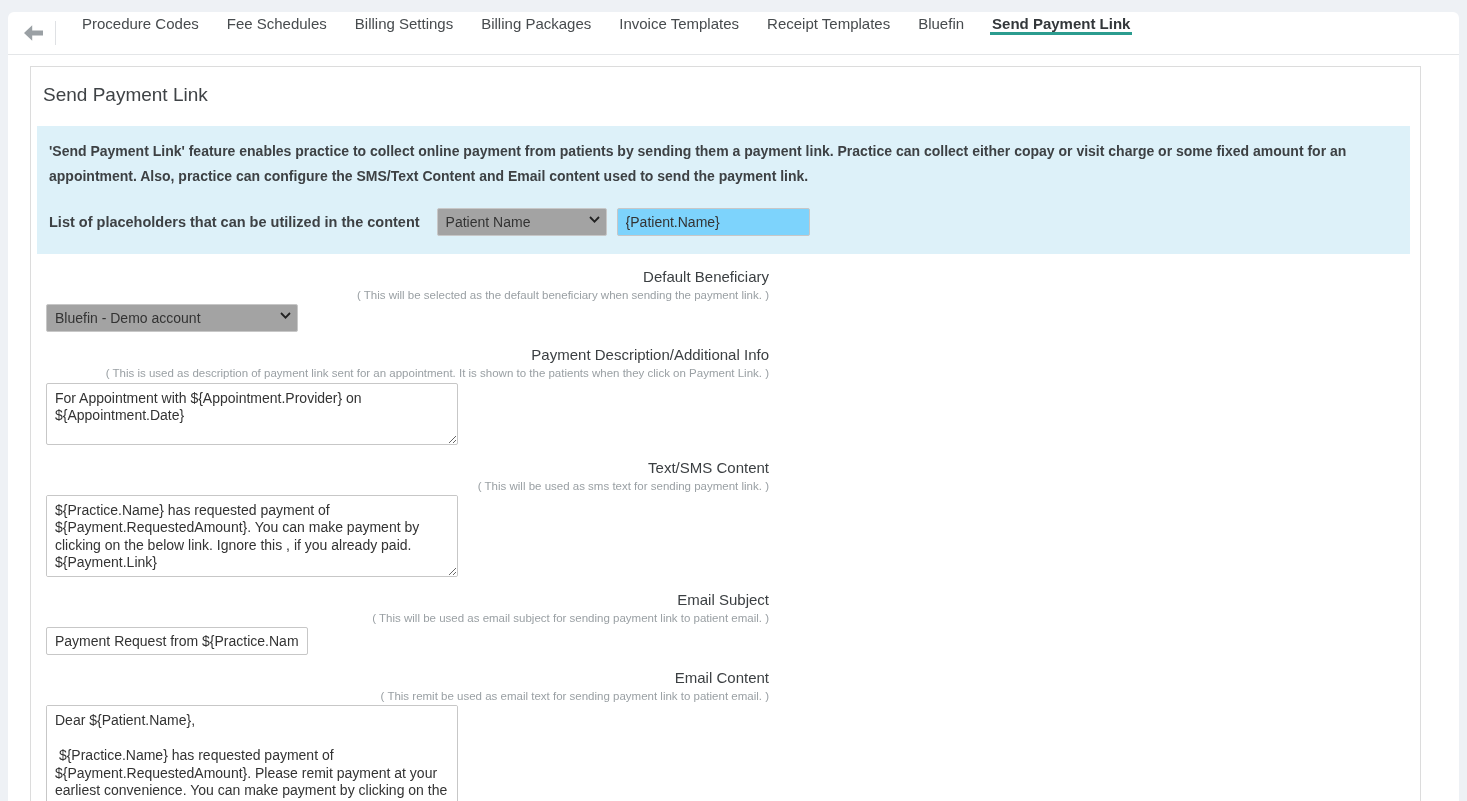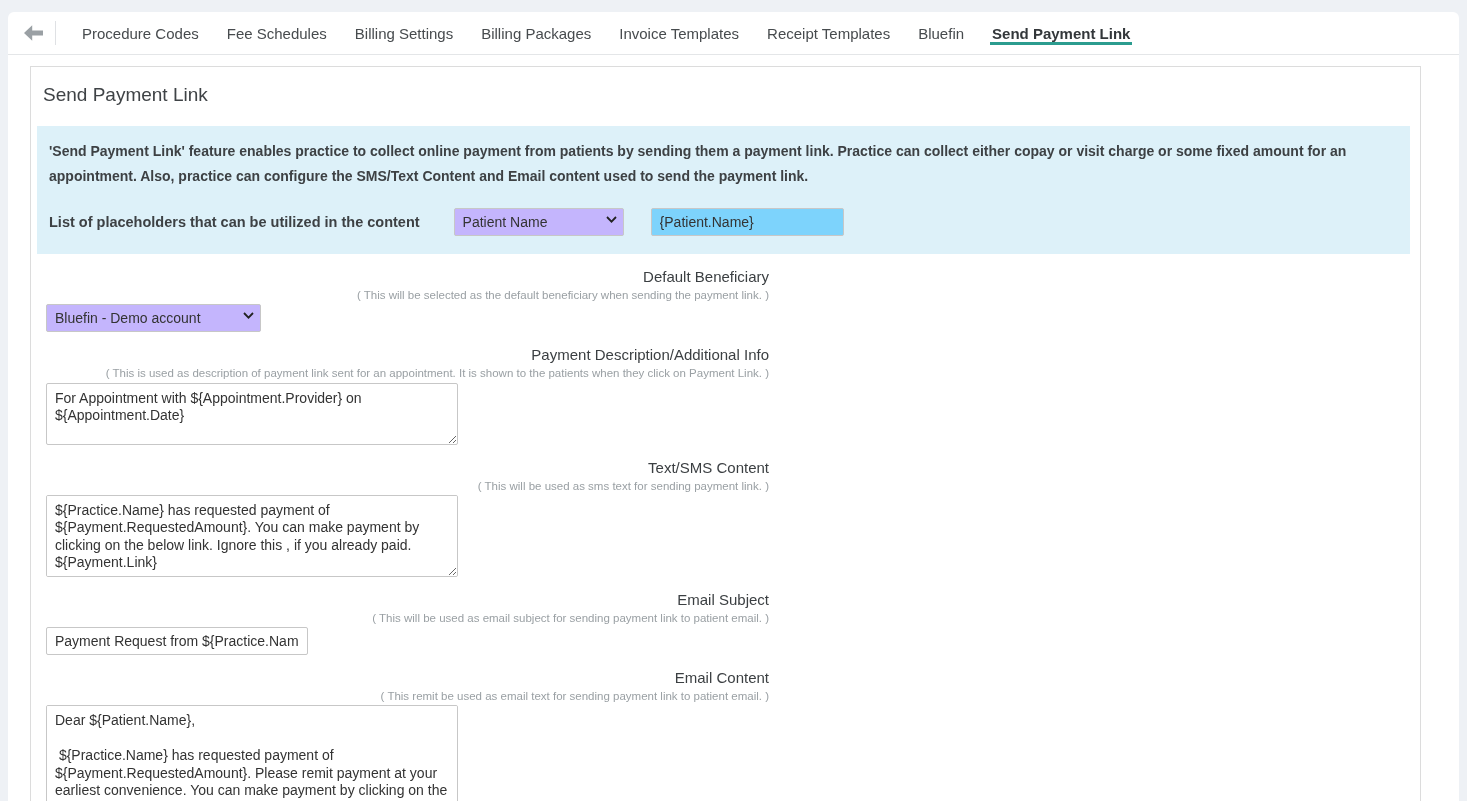--- a/index.html
+++ b/index.html
@@ -16,21 +16,21 @@
   
   .nav-bar {
     display: flex; align-items: stretch; height: 43px;
     border-bottom: 1px solid #e4e6e8; padding-left: 14px;
   }
   .back-btn {
     display: flex; align-items: center; padding: 0 10px 0 2px; cursor: pointer;
   }
   .back-btn svg { display: block; }
   .nav-divider { width: 1px; background: #dfe1e4; margin: 9px 2px; }
-  .tabs { display: flex; align-items: center; margin-left: 10px; }
+  .tabs { display: flex; align-items: flex-start; margin-left: 10px; }
   .tab {
     display: flex; align-items: center; margin: 0 12px; padding: 0 2px;
     font-size: 15px; color: #474b4e; cursor: pointer; white-space: nowrap;
     border-bottom: 3px solid transparent; padding-top: 3px;
   }
   .tab.active {
     font-weight: 700; color: #33373a;
     border-bottom-color: var(--accent-teal, #2b9c8f);
   }
   
@@ -46,45 +46,45 @@
   }
   
   .info-box {
     margin: 20px 10px 0 6px;
     background: var(--info-bg, #ddf1f9);
     padding: 13px 24px 18px 12px;
   }
   .info-text {
     font-size: 14px; font-weight: 600; color: #3d4144; line-height: 1.75;
   }
-  .ph-row { display: flex; align-items: center; margin-top: 20px; gap: 17px; }
+  .ph-row { display: flex; align-items: center; margin-top: 20px; }
   .ph-label { font-size: 14.5px; font-weight: 700; color: #3d4144; }
   .select-wrap { position: relative; display: inline-block; margin-left: 17px; }
   .select-wrap select {
     appearance: none; -webkit-appearance: none;
     width: 170px; height: 28px; border: 1px solid #c7c7c7; border-radius: 2px;
-    background: #c4b5fd; font-family: inherit; font-size: 14px; color: #333;
+    background: #a3a3a3; font-family: inherit; font-size: 14px; color: #333;
     padding: 0 26px 0 8px; cursor: pointer;
   }
   .select-wrap .chev {
     position: absolute; right: 7px; top: 8px; pointer-events: none; line-height: 0;
   }
   .ph-input {
     margin-left: 10px; width: 193px; height: 28px;
     border: 1px solid #c7c7c7; border-radius: 2px;
     font-family: inherit; font-size: 14px; color: #333; padding: 0 8px; background: #7dd3fc;
   }
   
   .form { margin-top: 12px; }
   .frow { display: flex; align-items: flex-start; margin-bottom: 12px; flex-direction: column; }
   .lbl-col { width: 738px; flex: none; text-align: right; padding-top: 2px; }
   .lbl { font-size: 15px; color: #3b3f42; }
   .hint { font-size: 11.5px; color: #9aa0a4; line-height: 1.5; margin-top: 2px; }
   .fld-col { margin-left: 15px; flex: 1; }
-  .fld-select select { width: 215px; }
+  .fld-select select { width: 252px; }
   .txt {
     display: block; width: 412px; border: 1px solid #c7c7c7; border-radius: 2px;
     font-family: inherit; font-size: 14px; color: #333; line-height: 1.25;
     padding: 6px 8px; background: #fff; resize: both;
   }
   .txt.h60 { height: 62px; }
   .txt.h80 { height: 82px; }
   .txt.h200 { height: 201px; }
   .subject-input {
     width: 262px; height: 28px; border: 1px solid #c7c7c7; border-radius: 2px;

